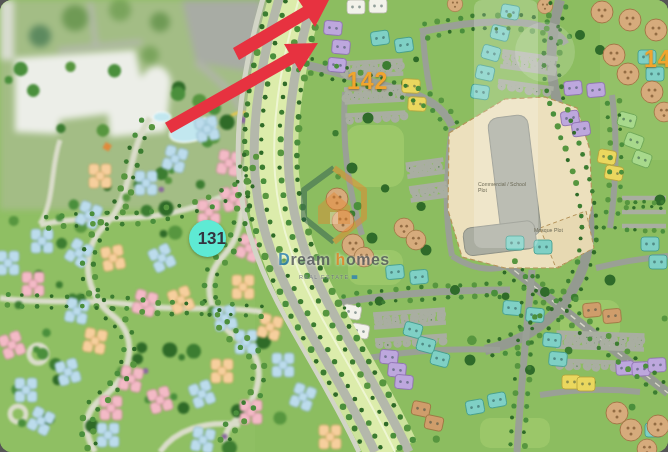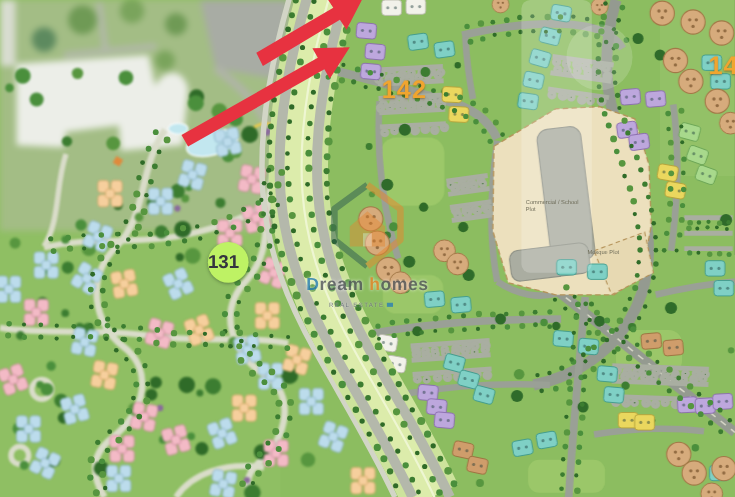--- a/index.html
+++ b/index.html
@@ -1,35 +1,35 @@
 <!DOCTYPE html>
 <html><head>
 <meta charset="utf-8">
 <style>
   html,body{margin:0;padding:0;background:#555;}
   .stage{position:relative;width:668px;height:452px;overflow:hidden;background:#8fbf63;
-         font-family:"Liberation Sans",sans-serif;}
+         font-family:"Liberation Sans",sans-serif;border-radius:12px;}
   .stage svg{position:absolute;left:0;top:0;}
   
   .p{fill:#f3bac6;stroke:#cf8ea0;stroke-width:.8}
   .b{fill:#bcdcec;stroke:#8fb6c9;stroke-width:.8}
   .o{fill:#f6cf9d;stroke:#d8a96b;stroke-width:.8}
   .t{fill:#7fd0c5;stroke:#3f9a8c;stroke-width:.8}
   .t2{fill:#a8d98c;stroke:#6aa455;stroke-width:.8}
   .v{fill:#bda7dd;stroke:#8a6cae;stroke-width:.8}
   .n{fill:#cf9d6b;stroke:#9d7140;stroke-width:.8}
   .y{fill:#ead75e;stroke:#b5a23a;stroke-width:.8}
   .w{fill:#f2f2ea;stroke:#b9b9ad;stroke-width:.8}
   .rh{fill:#d6ab7c;stroke:#a37848;stroke-width:1}
   
   .ovl{position:absolute;pointer-events:none;}
   .zone-label{font-size:23px;font-weight:800;color:#f0a52f;letter-spacing:1px;
               text-shadow:0 1px 2px rgba(110,60,0,.55);filter:blur(.3px);}
   #badge-131{left:189px;top:220px;width:37px;height:37px;border-radius:50%;
-             background:#bef264;display:flex;align-items:center;justify-content:flex-start;
+             background:#5eead4;display:flex;align-items:center;justify-content:flex-end;
              font-size:17px;font-weight:700;color:#34343f;
              box-shadow:0 1px 3px rgba(40,60,30,.45);filter:blur(.3px);}
   .plot-label{font-size:10px;color:#6e6c58;line-height:1.25;transform:scale(.52);
               transform-origin:0 0;white-space:nowrap;filter:blur(.2px);}
   #wm-logo{left:296px;top:164px;opacity:.5;}
   #wm-text{left:272px;top:251px;width:124px;text-align:center;font-size:16px;font-weight:700;
            color:#55595f;opacity:.82;text-shadow:0 0 3px rgba(255,255,255,.95);letter-spacing:.5px;}
   #wm-text .wm-d{color:#2a7fb5}
   #wm-text .wm-h{color:#e8862d}
   #wm-tag{left:299px;top:274px;font-size:9px;letter-spacing:2px;color:#5d646b;opacity:.8;

